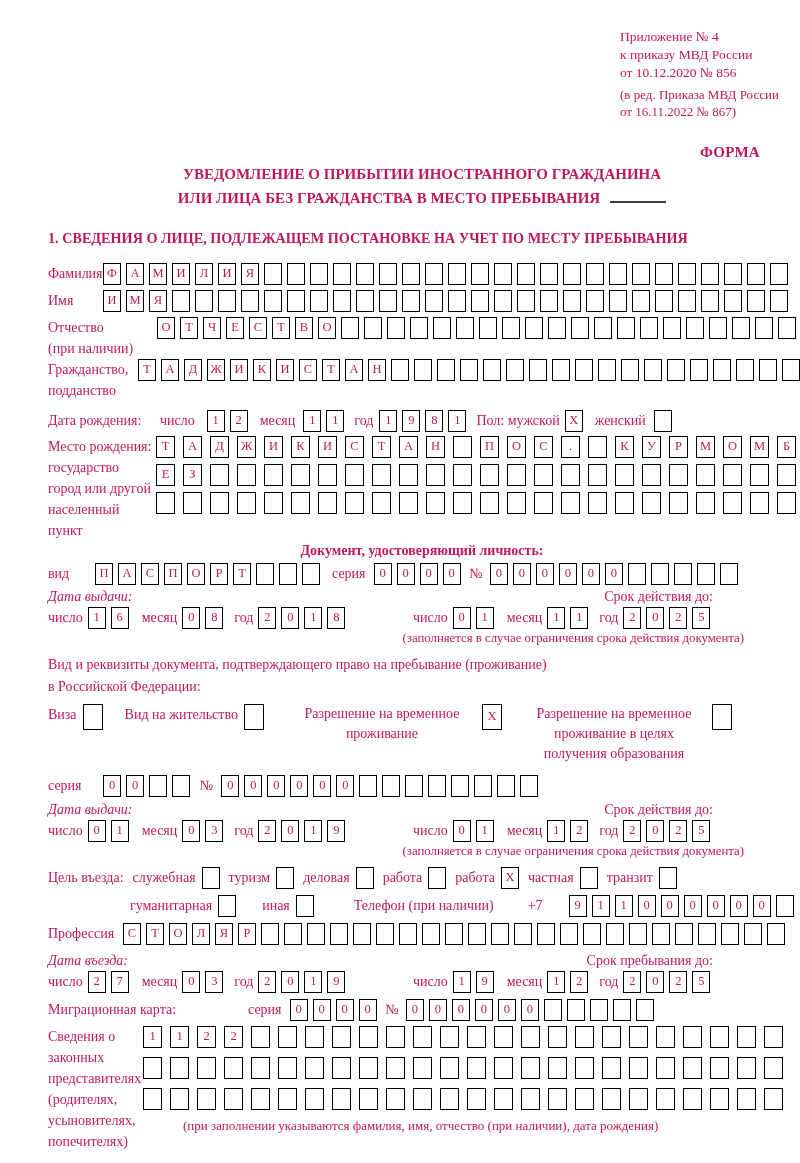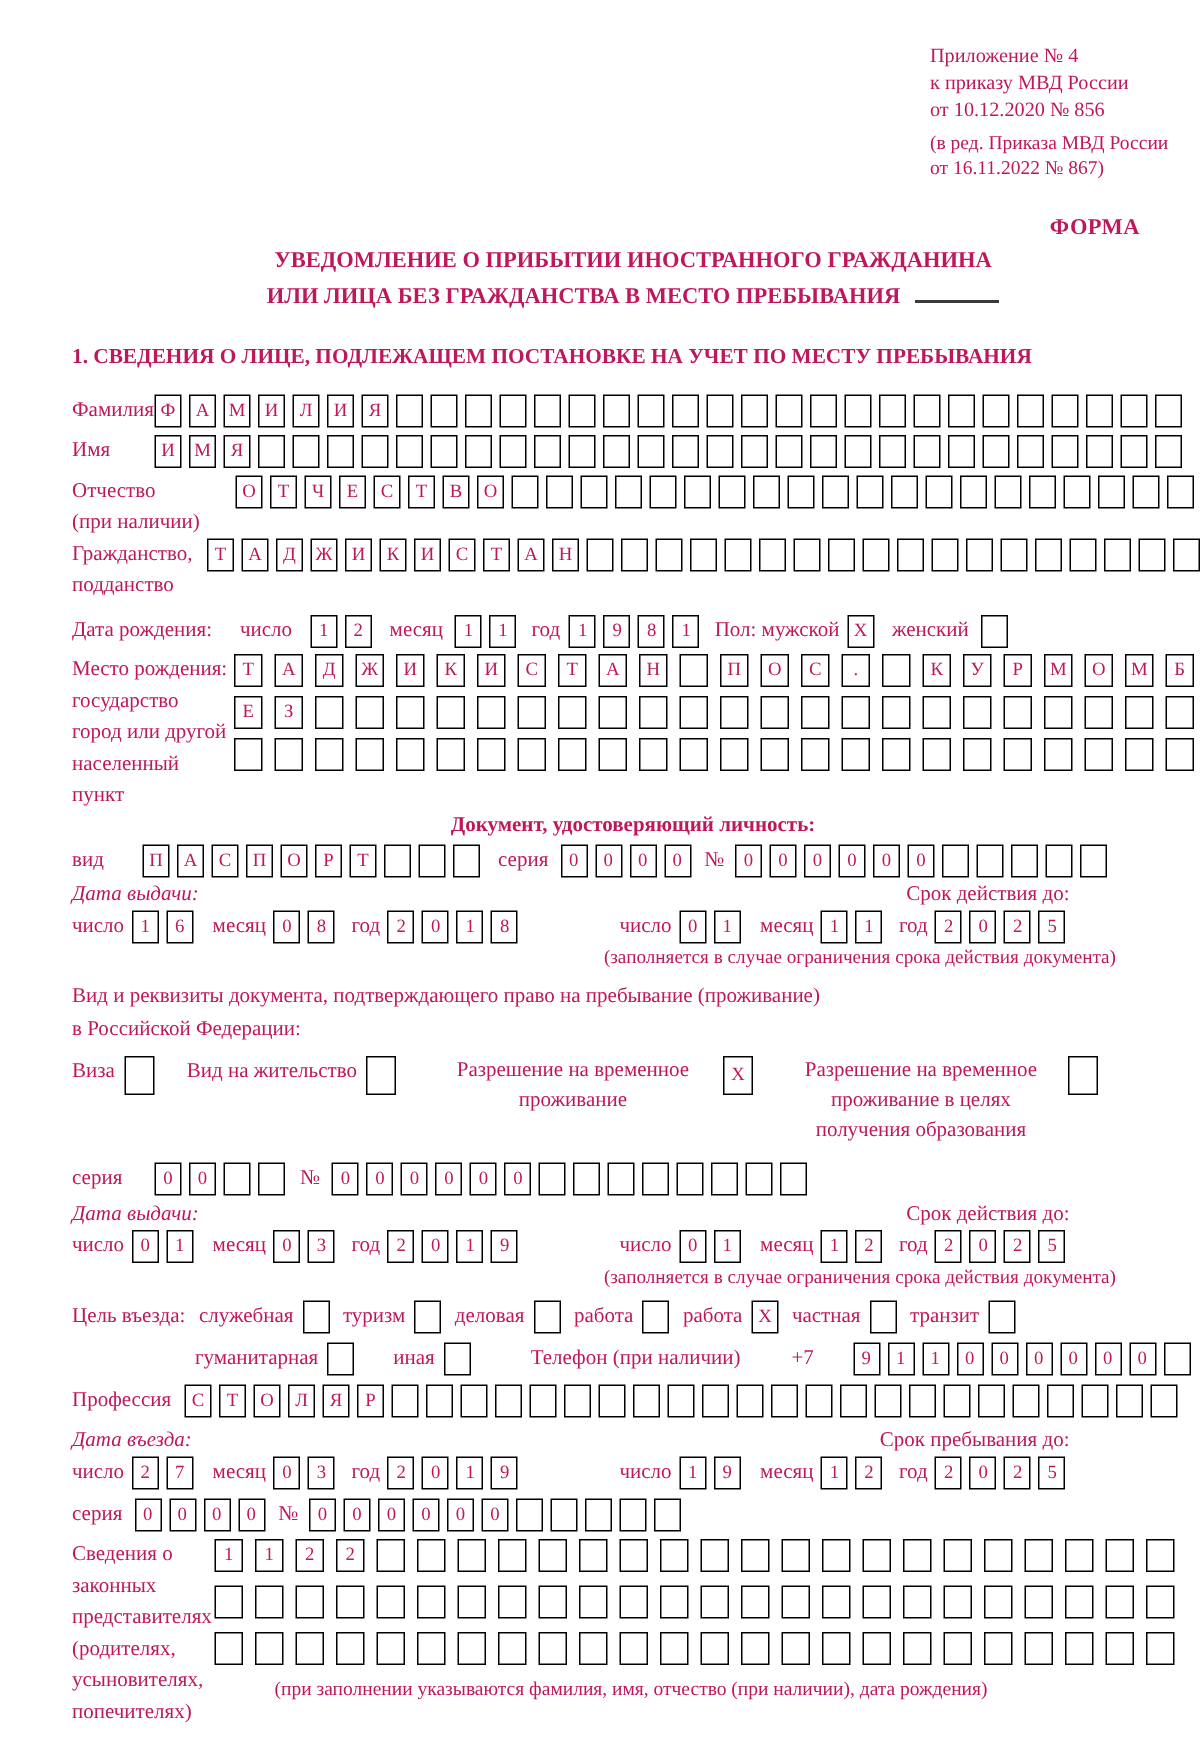--- a/index.html
+++ b/index.html
@@ -676,20 +676,21 @@
       <span class="boxes">
           <span class="cell">2</span>
           <span class="cell">0</span>
           <span class="cell">2</span>
           <span class="cell">5</span>
         </span>
     </div>
   </div>
 
   <div class="row mt6">
+    <span class="lbl" style="width:200px">Миграционная карта:</span>
     <span class="t" style="margin-right:8px">серия</span>
     <span class="boxes">
         <span class="cell">0</span>
         <span class="cell">0</span>
         <span class="cell">0</span>
         <span class="cell">0</span>
       </span>
     <span class="t" style="margin:0 7px 0 9px">№</span>
     <span class="boxes">
         <span class="cell">0</span>

